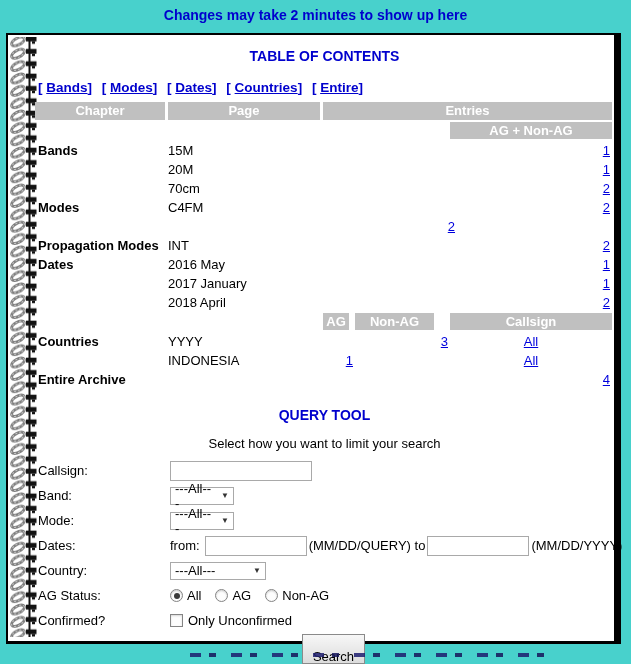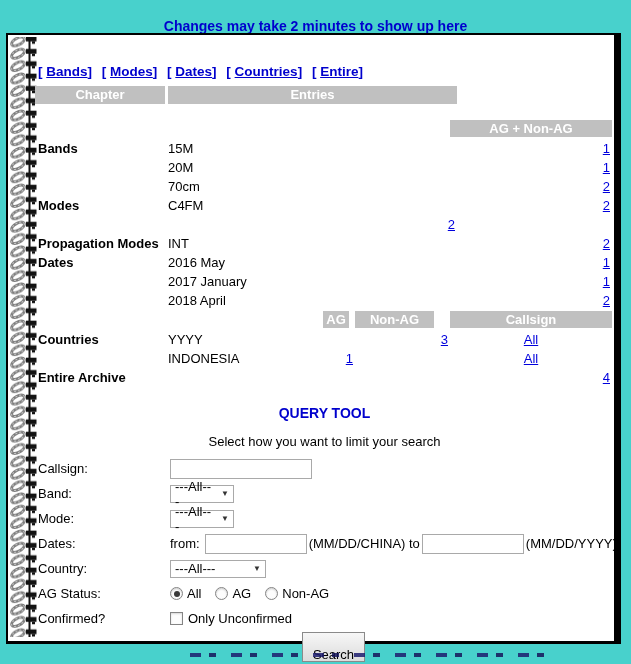--- a/index.html
+++ b/index.html
@@ -3,40 +3,40 @@
 <meta charset="utf-8">
 <style>
   html,body{margin:0;padding:0;}
   body{
     width:631px;height:664px;overflow:hidden;position:relative;
     background:#48d1cc;
     font-family:"Liberation Sans", sans-serif;
     font-size:13px;color:#000;
   }
   .banner{
-    height:45px;text-align:center;padding-top:18px;box-sizing:border-box;
+    height:45px;text-align:center;padding-top:7px;box-sizing:border-box;
     color:#0000cd;font-weight:bold;font-size:14px;
   }
   .page{
     position:absolute;left:6px;top:33px;width:606px;height:606px;
     background:#fff;border:2px solid #000;border-right:7px solid #000;border-bottom:3px solid #000;
   }
   .binding{position:absolute;left:0;top:0;}
   .content{margin-left:27px;width:579px;position:relative;padding-top:13px;}
   .toc-title,.qt-title{
     text-align:center;color:#0000cd;font-weight:bold;font-size:14px;height:16px;
   }
   .toc-links{
     text-align:left;margin-top:16px;height:16px;font-weight:bold;font-size:13.5px;color:#0000cd;
   }
   .toc-links a{color:#0000cd;text-decoration:underline;cursor:pointer;}
   .toc-links .grp{margin:0 3px;}
   .toctable{margin-top:6px;width:577px;}
   .trow{display:flex;height:19px;line-height:19px;}
-  .hrow{display:flex;height:18px;line-height:18px;margin-bottom:16px;}
+  .hrow{display:flex;height:18px;line-height:18px;margin-bottom:2px;}
   .hrow2{display:flex;height:17px;line-height:17px;margin-bottom:2px;}
   .c1{width:133px;}.c2{width:155px;}.c3{width:32px;}.c4{width:95px;}.c5{width:162px;}
   .hcell{background:#c0c0c0;color:#fff;font-weight:bold;text-align:center;font-size:13px;}
   .gap3{margin-right:3px;}
   .sub-ag{margin-right:6px;}
   .sub-nonag{margin-right:16px;}
   .chapter{font-weight:bold;padding-left:3px;box-sizing:border-box;}
   .num{text-align:right;padding-right:2px;box-sizing:border-box;}
   .ctr{text-align:center;}
   a.val{color:#0000dd;text-decoration:underline;cursor:pointer;}
@@ -99,34 +99,38 @@
         <ellipse cx="10" cy="6.4" rx="7" ry="3.4" fill="none" stroke="#c9c9c9" stroke-width="1" stroke-dasharray="2 2" transform="rotate(-28 10 6.4)"></ellipse>
         <rect x="20.5" y="0" width="2" height="12.35" fill="#121212"></rect>
         <rect x="18" y="1.6" width="10.5" height="4.8" fill="#121212"></rect>
         <rect x="24" y="6.4" width="3" height="2.4" fill="#121212"></rect>
       </pattern>
     </defs>
     <rect x="0" y="2" width="31" height="600" fill="url(#coil)"></rect>
   </svg>
 
   <div class="content">
+    <div class="toc-title">TABLE OF CONTENTS</div>
 
     <div class="toc-links">
       <span class="grp"><span>[ </span><a>Bands</a><span>]</span></span>
       <span class="grp"><span>[ </span><a>Modes</a><span>]</span></span>
       <span class="grp"><span>[ </span><a>Dates</a><span>]</span></span>
       <span class="grp"><span>[ </span><a>Countries</a><span>]</span></span>
       <span class="grp"><span>[ </span><a>Entire</a><span>]</span></span>
     </div>
 
     <div class="toctable">
       <div class="hrow">
         <div class="c1">
             <div class="hcell gap3">Chapter</div>
           </div>
+        <div class="c2">
+            <div class="hcell gap3">Page</div>
+          </div>
         <div style="width:289px;">
             <div class="hcell">Entries</div>
           </div>
       </div>
       <div class="hrow2">
         <div class="c1"></div>
           <div class="c2"></div>
           <div class="c3"></div>
           <div class="c4"></div>
         <div class="c5">
@@ -251,21 +255,21 @@
         <span class="lbl">Mode:</span>
         <span class="fakeselect sel-sm">
           <span>---All---</span>
           <span class="caret">▼</span>
         </span>
       </div>
       <div class="frow">
         <span class="lbl">Dates:</span>
         <span class="fromlbl">from:</span>
         <input class="tinput dinput" type="text" value="" style="">
-        <span class="datefmt">(MM/DD/CHINA) to</span>
+        <span class="datefmt">(MM/DD/QUERY) to</span>
         <input class="tinput dinput" type="text" value="" style="">
         <span class="datefmt">(MM/DD/YYYY)</span>
       </div>
       <div class="frow">
         <span class="lbl">Country:</span>
         <span class="fakeselect sel-lg">
           <span>---All---</span>
           <span class="caret">▼</span>
         </span>
       </div>

